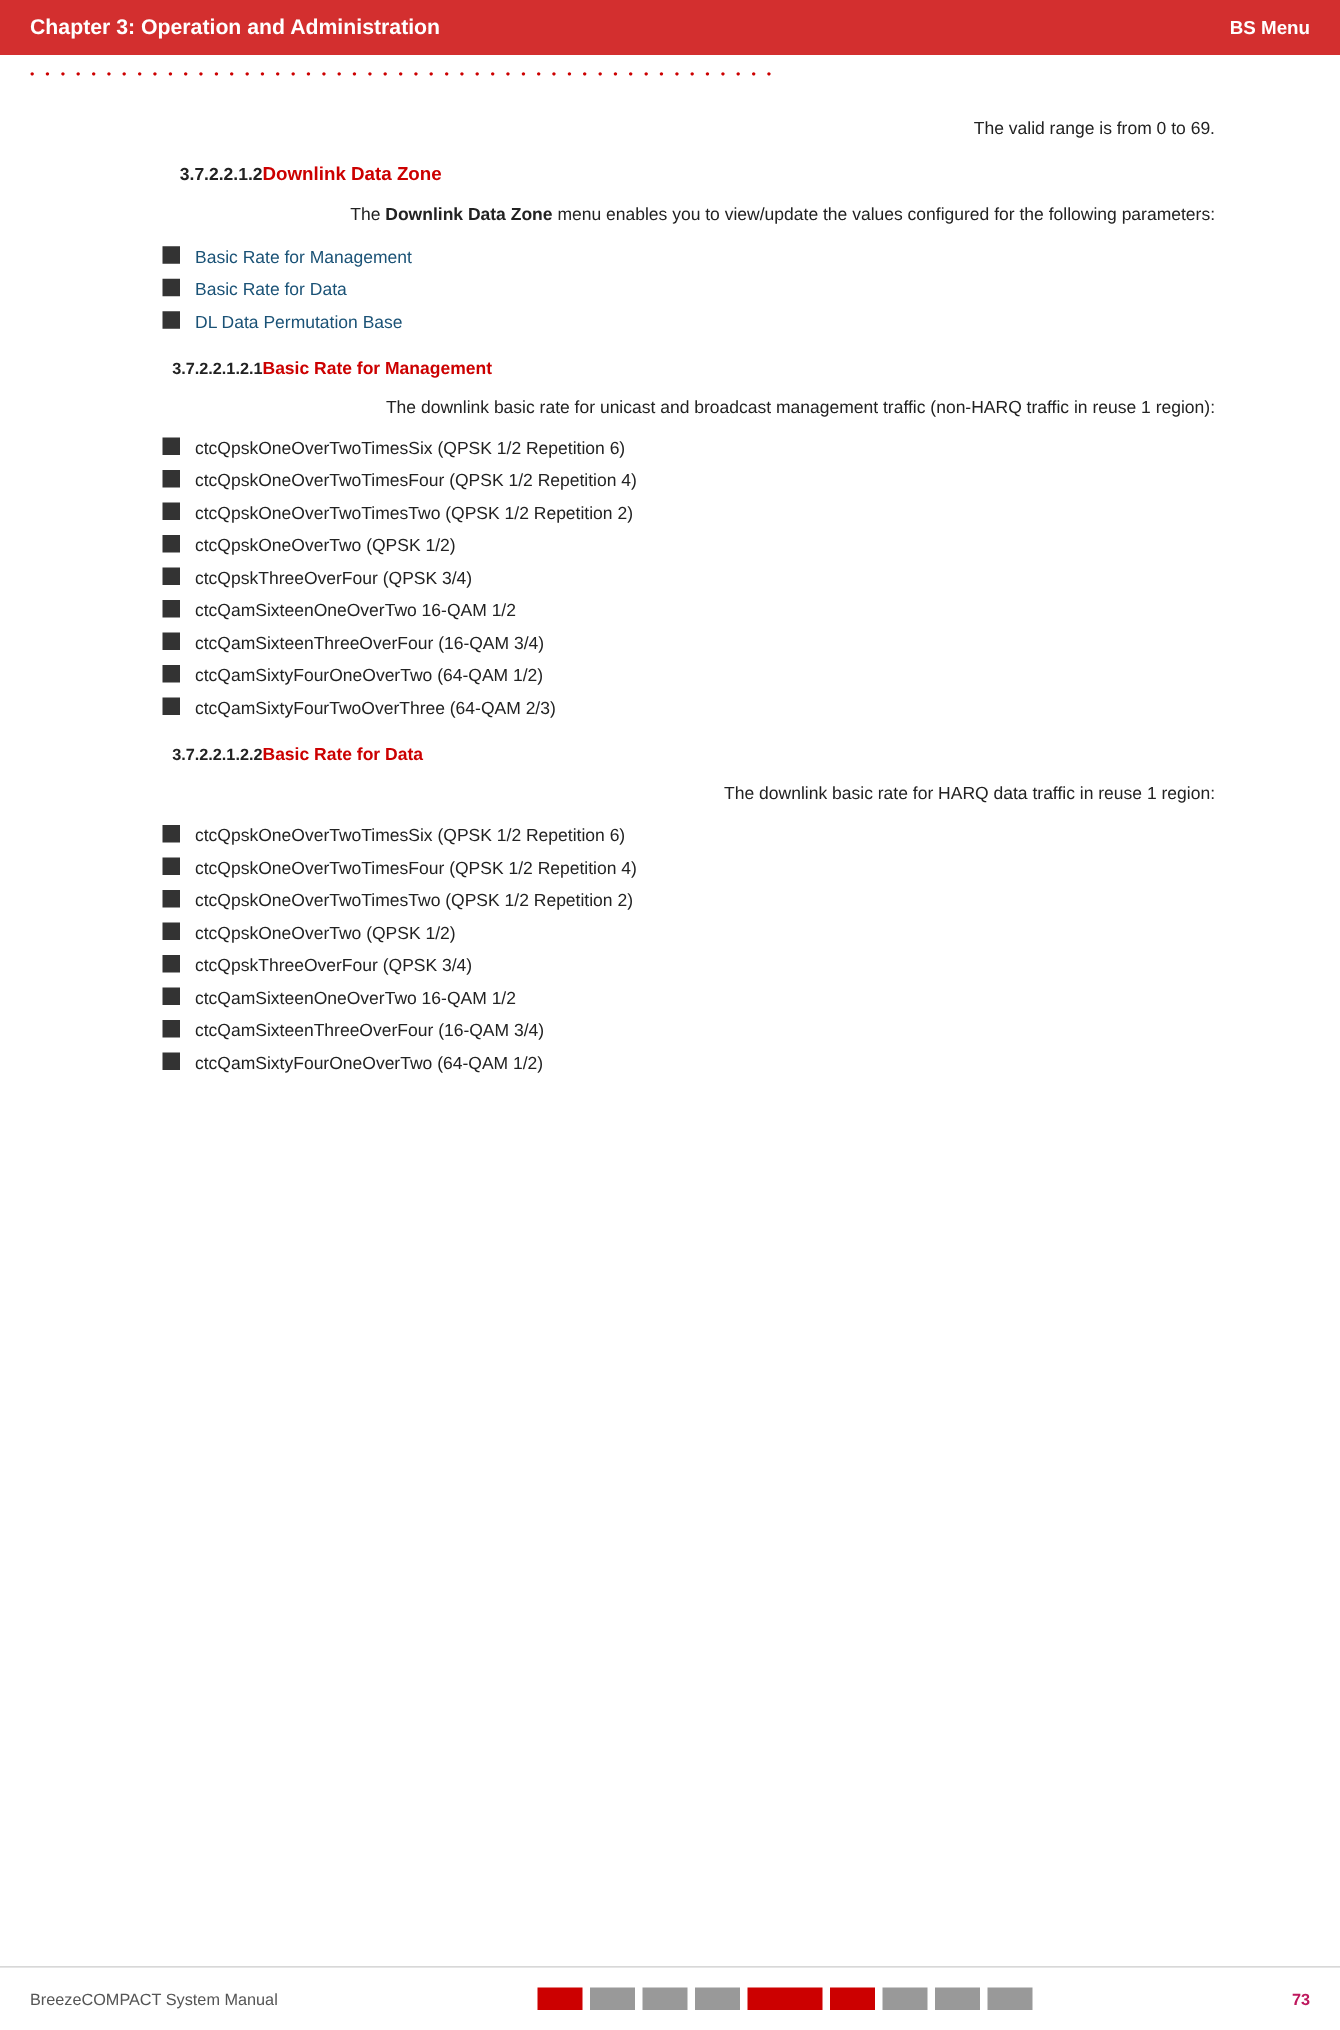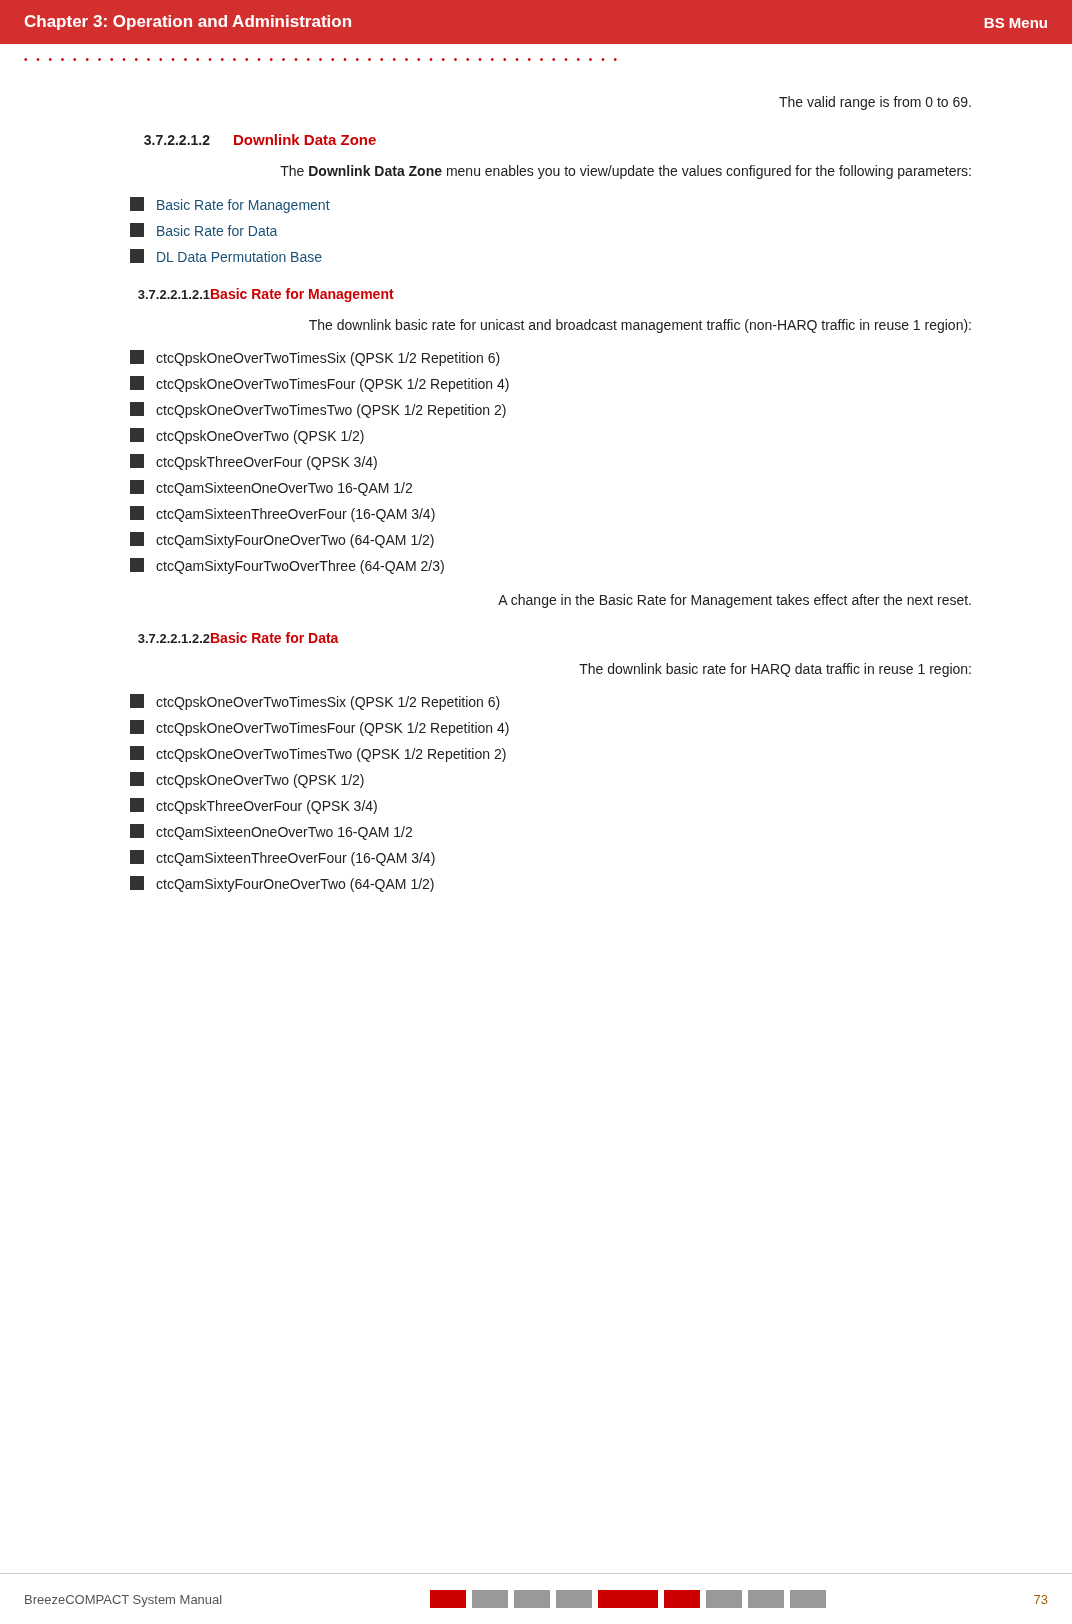--- a/index.html
+++ b/index.html
@@ -51,21 +51,20 @@
       margin: 12px 0;
       line-height: 1.6;
       font-size: 14px;
     }
 
     
     .section-heading {
       display: flex;
       align-items: baseline;
       margin: 18px 0 8px 0;
-      gap: 23px;
     }
     .section-num {
       color: #222;
       font-size: 14px;
       font-weight: bold;
       min-width: 110px;
     }
     .section-title {
       color: #c00;
       font-size: 15px;
@@ -133,22 +132,22 @@
       padding: 0 24px;
       border-top: 1px solid #ccc;
       background: #fff;
     }
     .footer-left {
       font-size: 13px;
       color: #555;
     }
     .footer-right {
       font-size: 13px;
-      color: #a16207;
-      font-weight: normal;
+      color: #be185d;
+      font-weight: bold;
     }
     .footer-blocks {
       display: flex;
       gap: 6px;
       align-items: center;
     }
     .footer-block {
       width: 36px;
       height: 18px;
       background: #c00;
@@ -235,21 +234,20 @@
     <li>
       <span class="bullet-square"></span>
       <span>ctcQamSixtyFourOneOverTwo (64-QAM 1/2)</span>
     </li>
     <li>
       <span class="bullet-square"></span>
       <span>ctcQamSixtyFourTwoOverThree (64-QAM 2/3)</span>
     </li>
   </ul>
 
-  <p class="plain-text">A change in the Basic Rate for Management takes effect after the next reset.</p>
 
   <div class="subsection-heading">
     <span class="subsection-num">3.7.2.2.1.2.2</span>
     <span class="subsection-title">Basic Rate for Data</span>
   </div>
 
   <p class="plain-text">The downlink basic rate for HARQ data traffic in reuse 1 region:</p>
 
   <ul class="bullet-list">
     <li>

